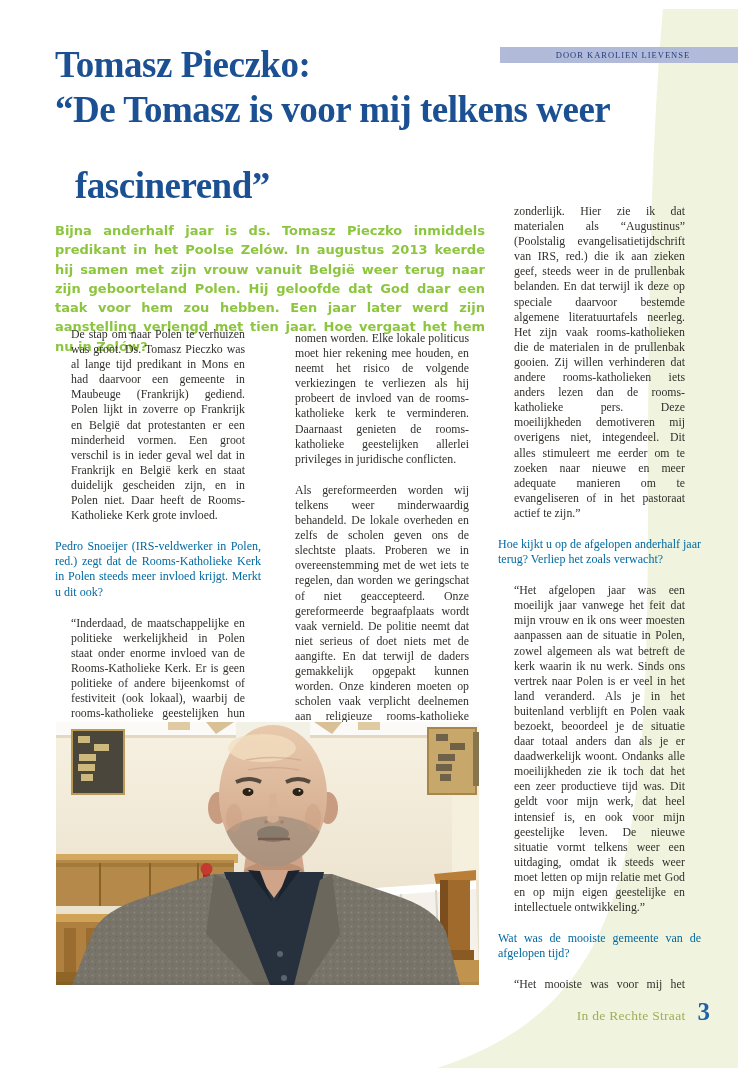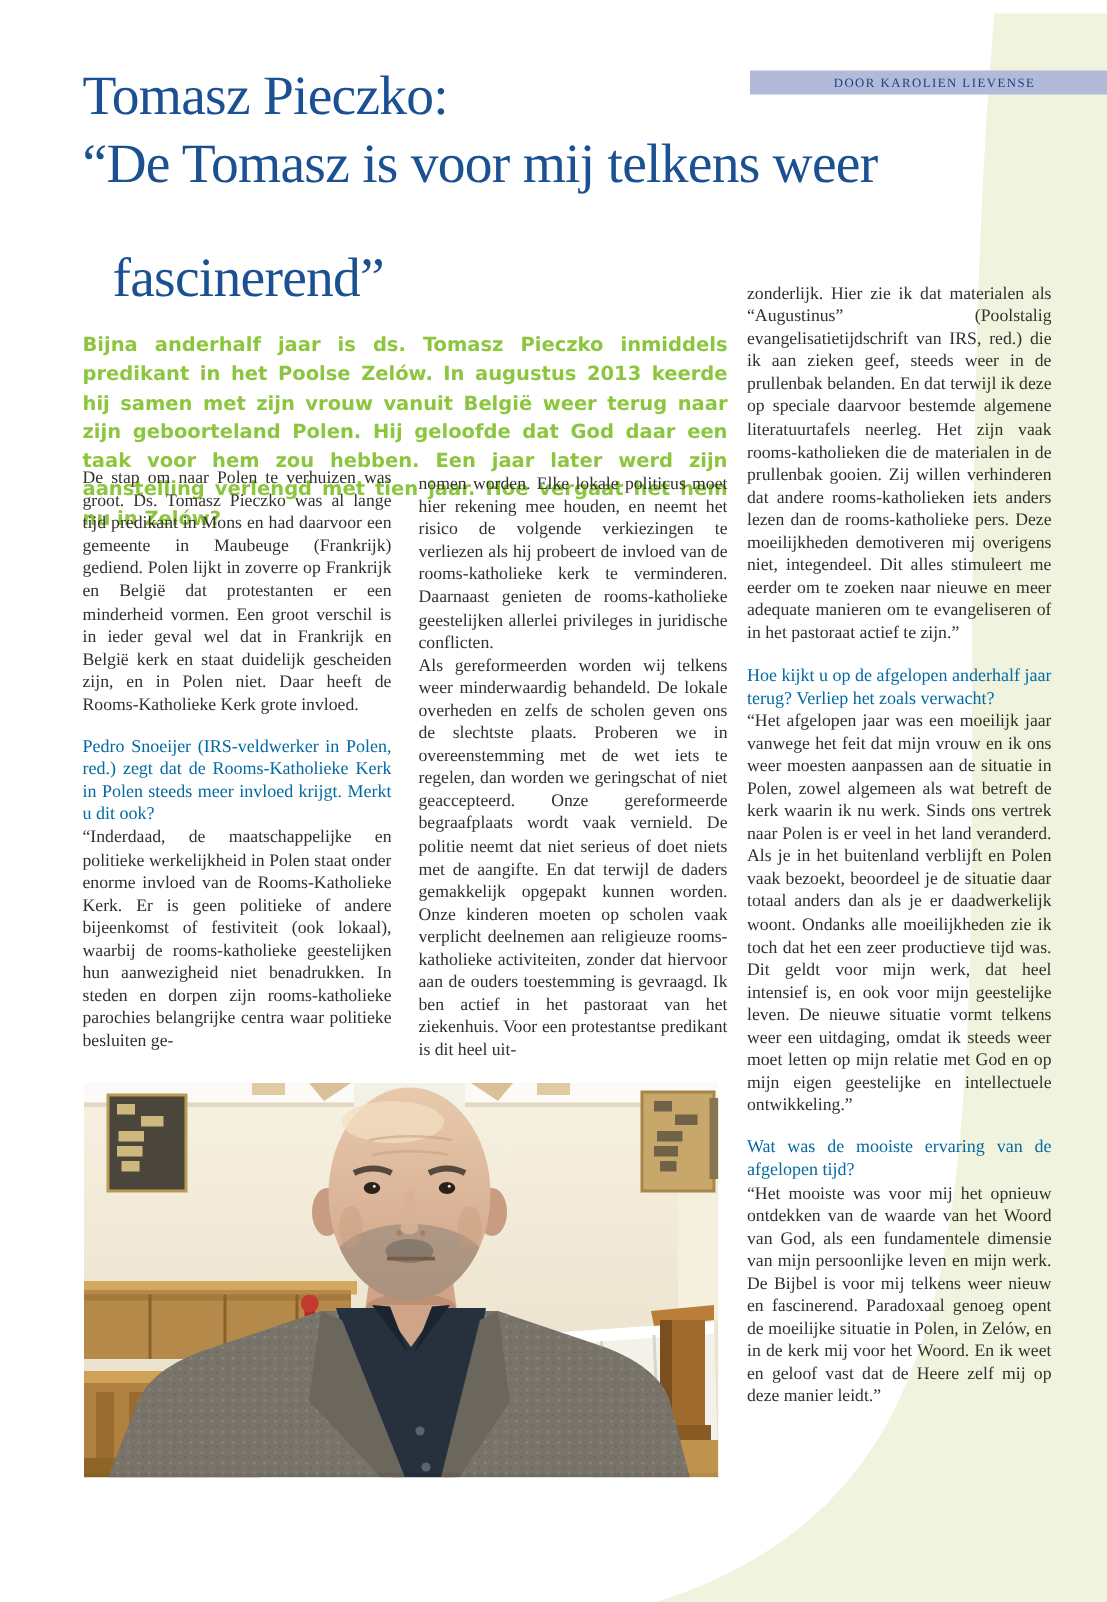--- a/index.html
+++ b/index.html
@@ -11,36 +11,36 @@
   .byline-badge{
     position:absolute;left:500px;top:47px;width:246px;height:16px;
     background:#b1bad9;z-index:3;display:flex;align-items:center;justify-content:center;
   }
   .byline-badge span{
     font-family:"Liberation Serif",serif;font-size:8.5px;letter-spacing:1px;
     color:#223d7d;text-transform:uppercase;white-space:nowrap;
   }
   .title{
     position:absolute;left:55px;top:42px;width:600px;z-index:2;
-    color:#1b5092;font-weight:normal;font-size:37px;line-height:45px;letter-spacing:-0.5px;
+    color:#1b5092;font-weight:bold;font-size:37px;line-height:45px;letter-spacing:-0.5px;
   }
   .title .t3{padding-left:20px;margin-top:31px;}
   .intro{
     position:absolute;left:55px;top:188px;width:430px;z-index:2;
     font-family:"DejaVu Sans",sans-serif;font-weight:bold;font-size:13px;line-height:19.3px;
     color:#8cc63e;text-align:justify;margin-top:33px;
   }
   .col{
     position:absolute;width:206px;overflow:hidden;z-index:2;
     font-size:11.8px;line-height:15.1px;color:#33302c;text-align:justify;
   }
   .col-1{left:55px;top:311px;height:412px;}
   .col-2{left:279px;top:315px;height:412px;}
   .col-3{left:498px;top:188px;width:203px;height:806px;}
-  .col p.body{margin:0;}
+  .col p.body{margin:16px;}
   .col h3.subhead{
     margin:13px 0 0 0;font-size:12px;line-height:15.1px;font-weight:normal;
     color:#0369a1;text-align:justify;
   }
   .photo{
     position:absolute;left:56px;top:722px;width:423px;height:263px;z-index:2;
     overflow:hidden;
   }
   .footer{
     position:absolute;left:498px;top:998px;width:212px;z-index:2;
@@ -82,21 +82,21 @@
 
   <div class="col col-2">
     <p class="body">nomen worden. Elke lokale politicus moet hier rekening mee houden, en neemt het risico de volgende verkiezingen te verliezen als hij probeert de invloed van de rooms-katholieke kerk te verminderen. Daarnaast genieten de rooms-katholieke geestelijken allerlei privileges in juridische conflicten.</p>
     <p class="body">Als gereformeerden worden wij telkens weer minderwaardig behandeld. De lokale overheden en zelfs de scholen geven ons de slechtste plaats. Proberen we in overeenstemming met de wet iets te regelen, dan worden we geringschat of niet geaccepteerd. Onze gereformeerde begraafplaats wordt vaak vernield. De politie neemt dat niet serieus of doet niets met de aangifte. En dat terwijl de daders gemakkelijk opgepakt kunnen worden. Onze kinderen moeten op scholen vaak verplicht deelnemen aan religieuze rooms-katholieke activiteiten, zonder dat hiervoor aan de ouders toestemming is gevraagd. Ik ben actief in het pastoraat van het ziekenhuis. Voor een protestantse predikant is dit heel uit-</p>
   </div>
 
   <div class="col col-3">
     <p class="body">zonderlijk. Hier zie ik dat materialen als “Augustinus” (Poolstalig evangelisatietijdschrift van IRS, red.) die ik aan zieken geef, steeds weer in de prullenbak belanden. En dat terwijl ik deze op speciale daarvoor bestemde algemene literatuurtafels neerleg. Het zijn vaak rooms-katholieken die de materialen in de prullenbak gooien. Zij willen verhinderen dat andere rooms-katholieken iets anders lezen dan de rooms-katholieke pers. Deze moeilijkheden demotiveren mij overigens niet, integendeel. Dit alles stimuleert me eerder om te zoeken naar nieuwe en meer adequate manieren om te evangeliseren of in het pastoraat actief te zijn.”</p>
     <h3 class="subhead">Hoe kijkt u op de afgelopen anderhalf jaar terug? Verliep het zoals verwacht?</h3>
     <p class="body">“Het afgelopen jaar was een moeilijk jaar vanwege het feit dat mijn vrouw en ik ons weer moesten aanpassen aan de situatie in Polen, zowel algemeen als wat betreft de kerk waarin ik nu werk. Sinds ons vertrek naar Polen is er veel in het land veranderd. Als je in het buitenland verblijft en Polen vaak bezoekt, beoordeel je de situatie daar totaal anders dan als je er daadwerkelijk woont. Ondanks alle moeilijkheden zie ik toch dat het een zeer productieve tijd was. Dit geldt voor mijn werk, dat heel intensief is, en ook voor mijn geestelijke leven. De nieuwe situatie vormt telkens weer een uitdaging, omdat ik steeds weer moet letten op mijn relatie met God en op mijn eigen geestelijke en intellectuele ontwikkeling.”</p>
-    <h3 class="subhead">Wat was de mooiste ervaring van de afgelopen tijd?</h3>
+    <h3 class="subhead">Wat was de mooiste gemeente van de afgelopen tijd?</h3>
     <p class="body">“Het mooiste was voor mij het opnieuw ontdekken van de waarde van het Woord van God, als een fundamentele dimensie van mijn persoonlijke leven en mijn werk. De Bijbel is voor mij telkens weer nieuw en fascinerend. Paradoxaal genoeg opent de moeilijke situatie in Polen, in Zelów, en in de kerk mij voor het Woord. En ik weet en geloof vast dat de Heere zelf mij op deze manier leidt.”</p>
   </div>
 
   <div class="photo">
     <svg width="423" height="263" viewBox="0 0 423 263" aria-hidden="true">
       <defs>
         <linearGradient id="wallGrad" x1="0" y1="0" x2="0" y2="1">
           <stop offset="0" stop-color="#f7f1e2"></stop>
           <stop offset="1" stop-color="#e7ddc6"></stop>
         </linearGradient>
@@ -229,14 +229,18 @@
         <path d="M 202,117 L 234,117" stroke="#7a5a48" stroke-width="2.5" fill="none"></path>
 
         <ellipse cx="178" cy="96" rx="8" ry="14" fill="#c69a7d" opacity="0.4"></ellipse>
         <ellipse cx="257" cy="96" rx="8" ry="14" fill="#c69a7d" opacity="0.4"></ellipse>
       </g>
 
       <rect x="0" y="260" width="423" height="3" fill="#000000" opacity="0.06"></rect>
     </svg>
   </div>
 
+  <div class="footer">
+    <span class="mag">In de Rechte Straat</span>
+    <span class="num">3</span>
+  </div>
 
 </div>
 
 </body></html>

